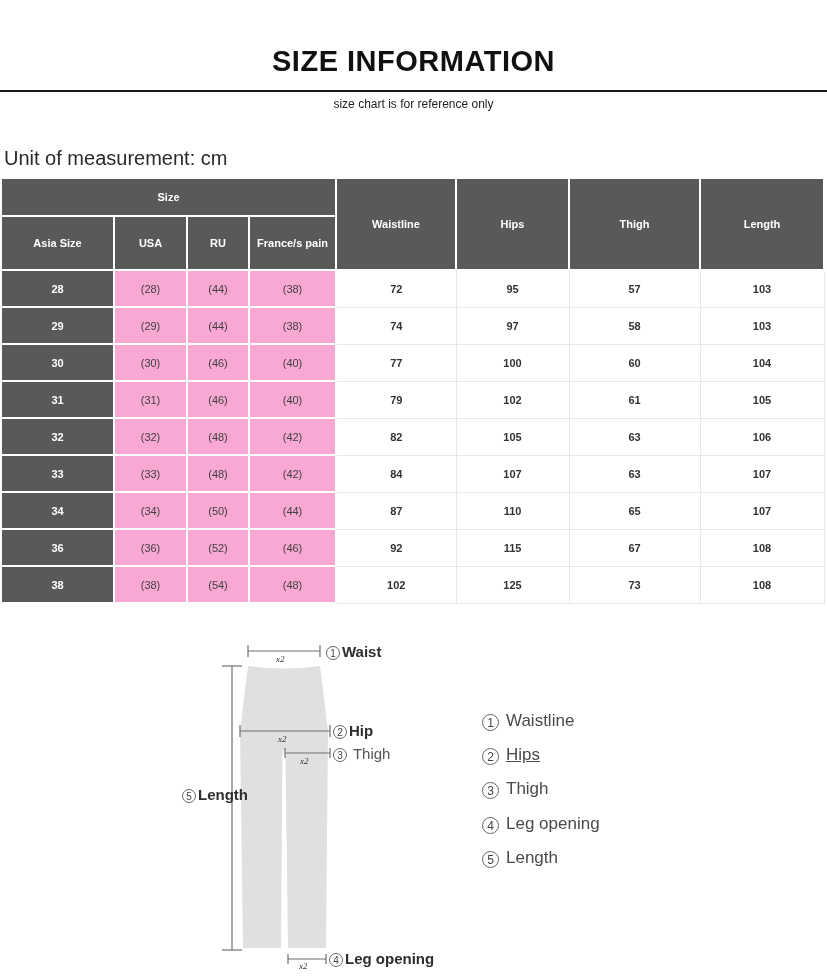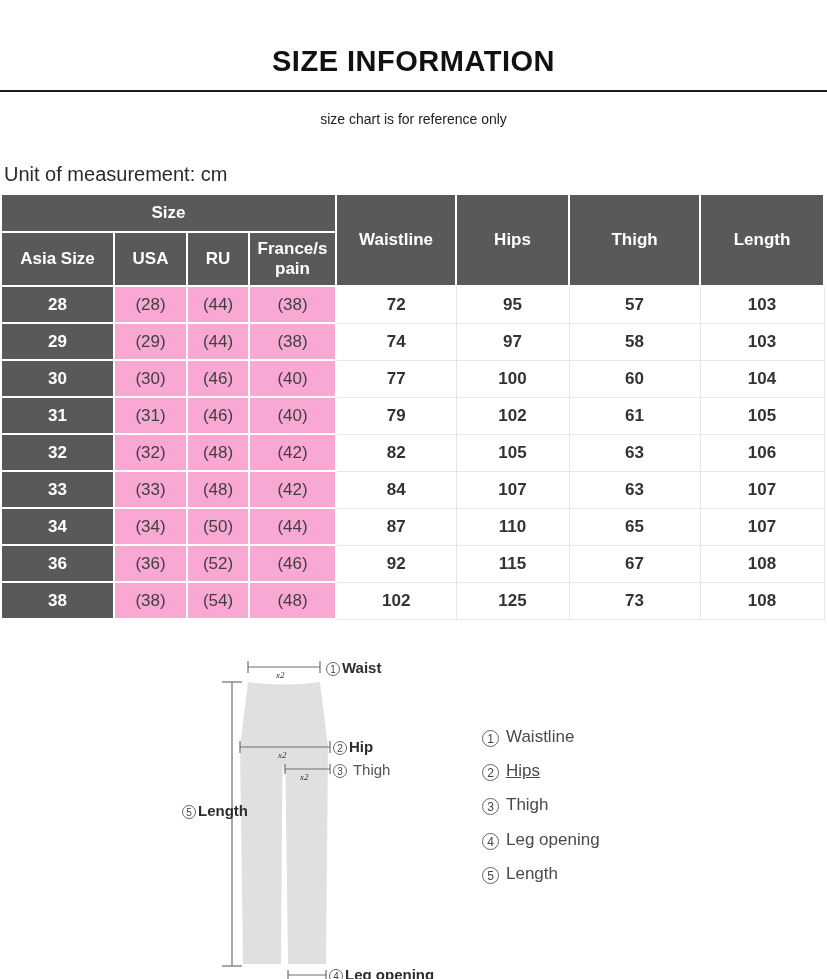--- a/index.html
+++ b/index.html
@@ -25,37 +25,37 @@
     line-height: 34px;
   }
   .title-rule {
     border: none;
     border-top: 2px solid #1a1a1a;
     margin: 3px 0 0 0;
     width: 100%;
   }
   .subtitle {
     text-align: center;
-    font-size: 14px;
+    font-size: 12px;
     color: #222;
-    margin-top: 19px;
+    margin-top: 5px;
   }
   .unit-note {
     font-size: 20px;
     color: #2b2b2b;
     margin: 36px 0 0 4px;
   }
 
   
   table.size-table {
     margin-top: 7px;
     width: 664px;
     table-layout: fixed;
     border-collapse: collapse;
-    font-size: 17px;
+    font-size: 11px;
   }
   .size-table th, .size-table td {
     text-align: center;
     vertical-align: middle;
     padding: 0 2px;
     overflow: hidden;
   }
   .size-table .row-group th { height: 38px; }
   .size-table .row-sub th { height: 54px; }
   .size-table tbody tr { height: 37px; margin-left: 34px; }

